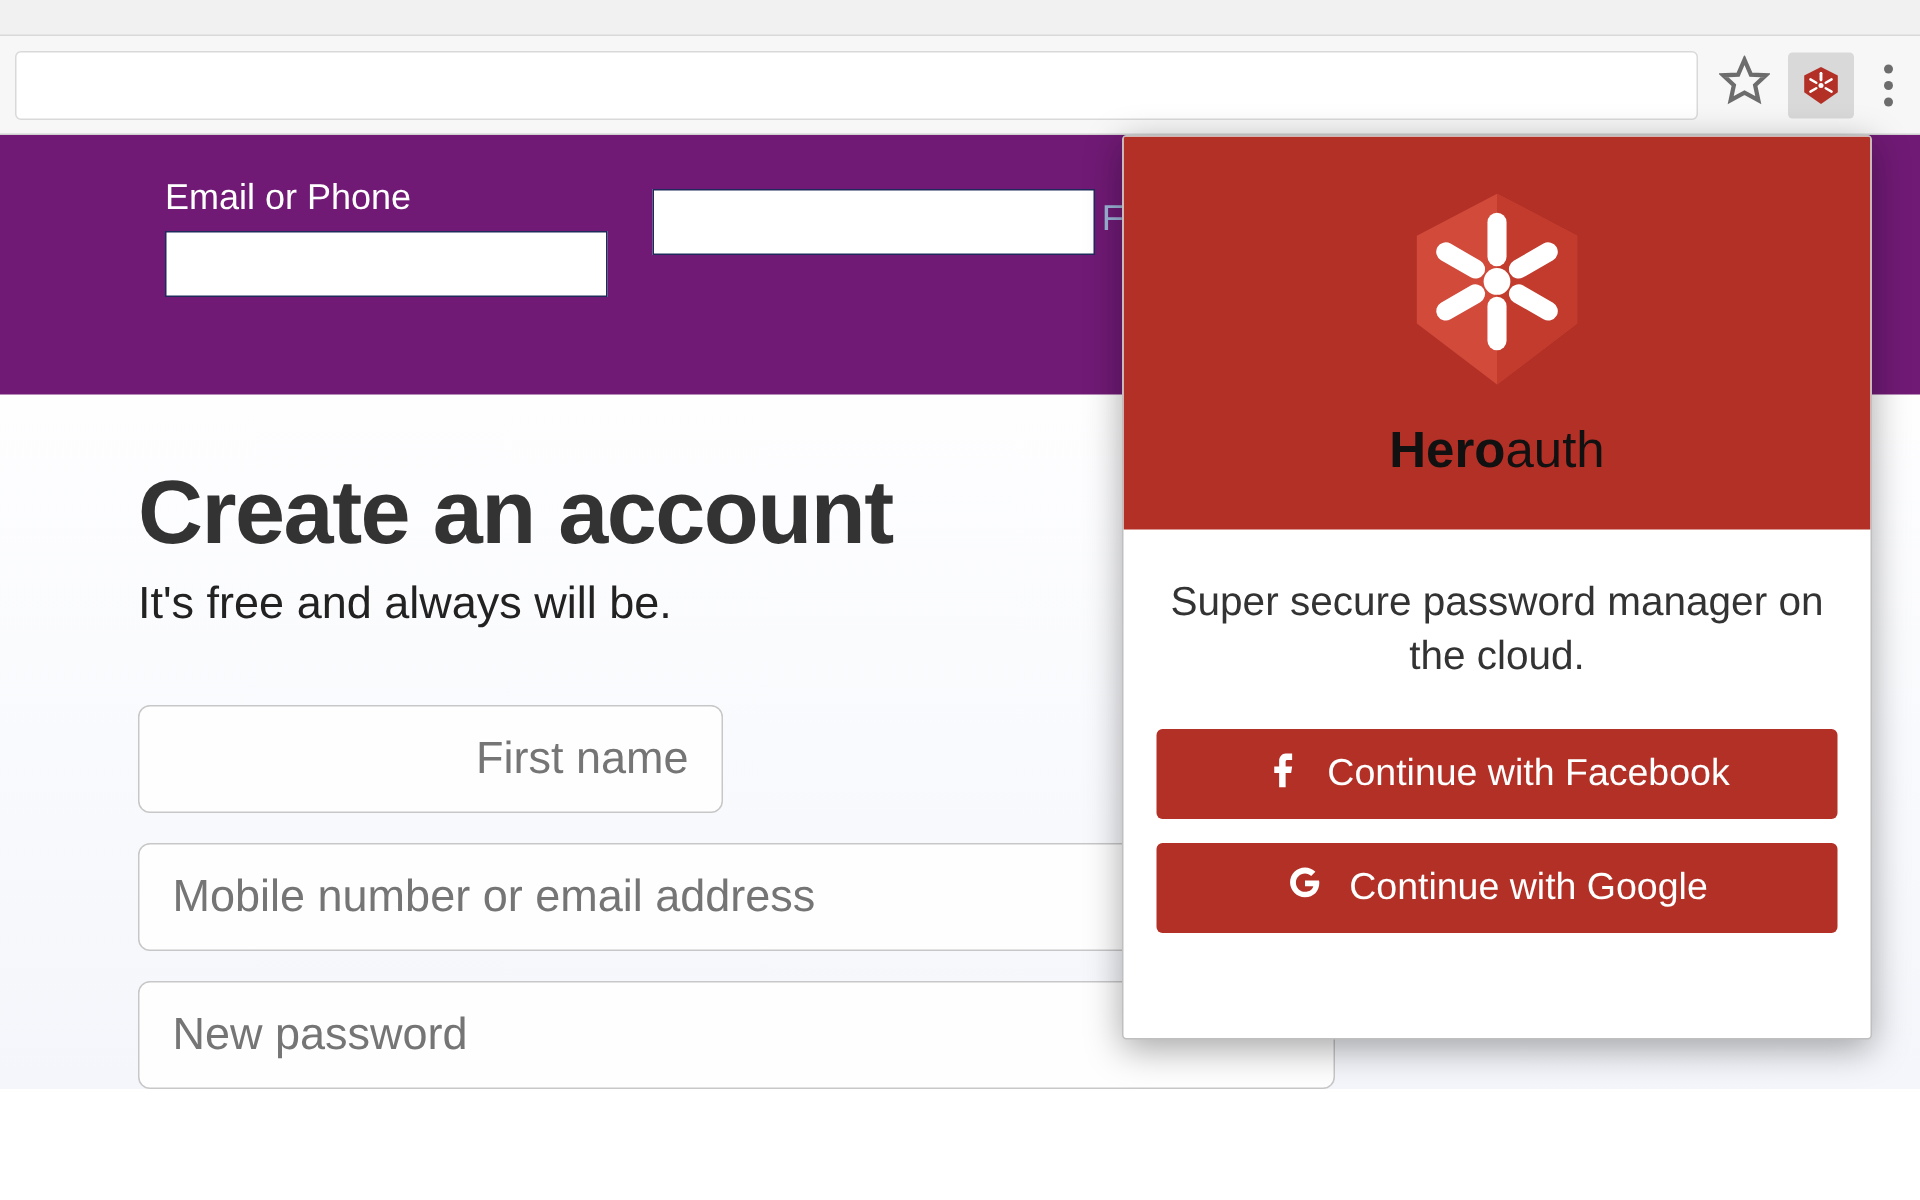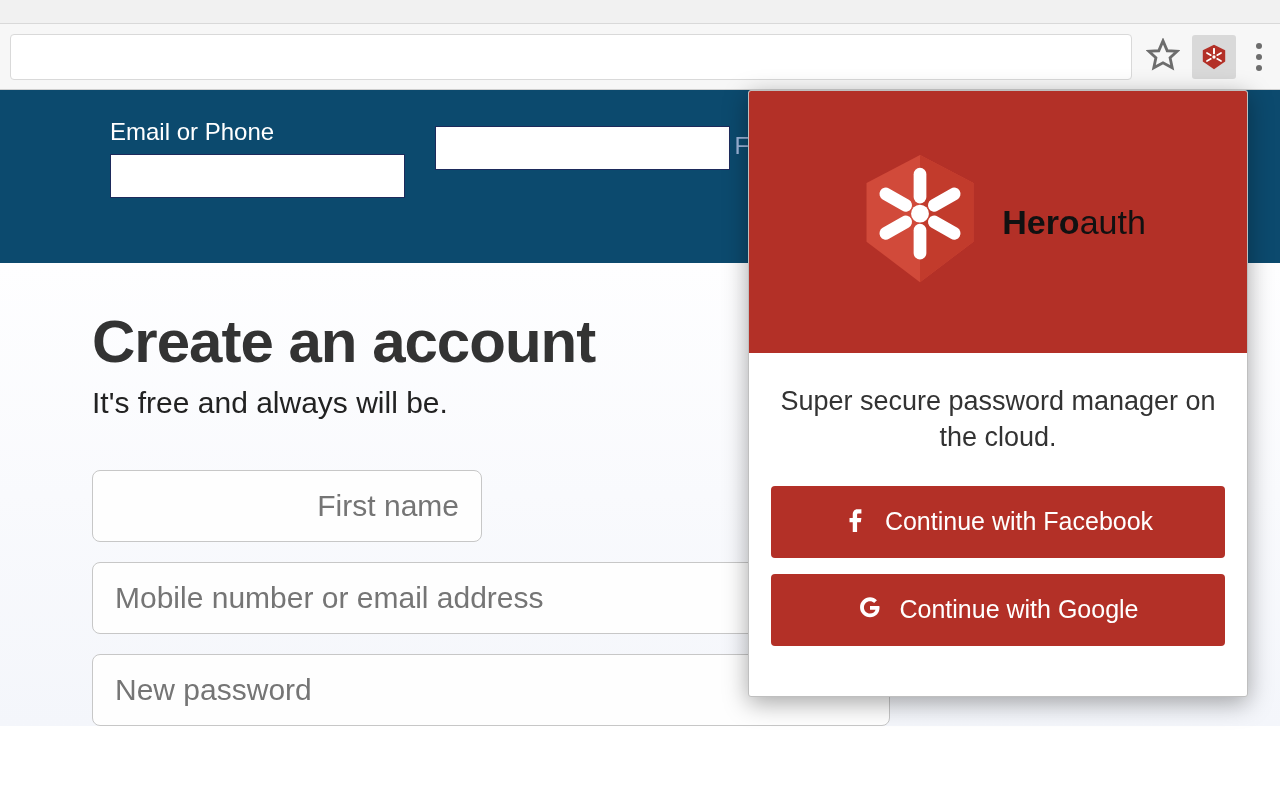--- a/index.html
+++ b/index.html
@@ -42,21 +42,21 @@
   .kebab { display:flex; flex-direction:column; gap:5px; padding:0 8px;}
   .kebab span { width:6px; height:6px; background:#6d6d6d; border-radius:50%; }
 
   
   .page {
     position: relative;
     width: 100%;
     height: calc(800px - 90px);
   }
   .fb-header {
-    background: #0c4a6e;
+    background: #701a75;
     height: 173px;
     padding: 28px 0 0 110px;
     display:flex;
     gap: 30px;
     color:#fff;
     position:relative;
   }
   .login-field label { display:block; font-size:24px; font-weight:400; margin-bottom:8px; }
   .login-field input {
     width: 295px; height:44px;
@@ -110,36 +110,37 @@
     top:-10px; right:36px;
     width:0;height:0;
     border-left:10px solid transparent;
     border-right:10px solid transparent;
     border-bottom:10px solid #b33027;
   }
   .popup-header{
     background:#b33027;
     height:262px;
     display:flex;
+    flex-direction:column;
     align-items:center;
     justify-content:center;
     gap:12px;
   }
   .popup-logo svg{ width:140px; height:140px;}
   .brand { font-size:34px; color:#111; }
   .brand .bold{ font-weight:700;}
   .brand .thin{ font-weight:300;}
-  .popup-body{ padding:30px 22px 34px;}
+  .popup-body{ padding:30px 22px 54px;}
   .tagline{ font-size:27px; color:#333; text-align:center; line-height:1.35; margin-bottom:30px;}
   .cta{
     display:flex; align-items:center; justify-content:center;
     gap:16px;
     background:#b33027;
     color:#fff;
-    height:72px;
+    height:60px;
     border-radius:4px;
     font-size:25px;
     margin-bottom:16px;
     cursor:pointer;
     border:none;
     width:100%;
   }
   .cta svg{ width:26px; height:26px; fill:#fff;}
 </style>
 </head>

